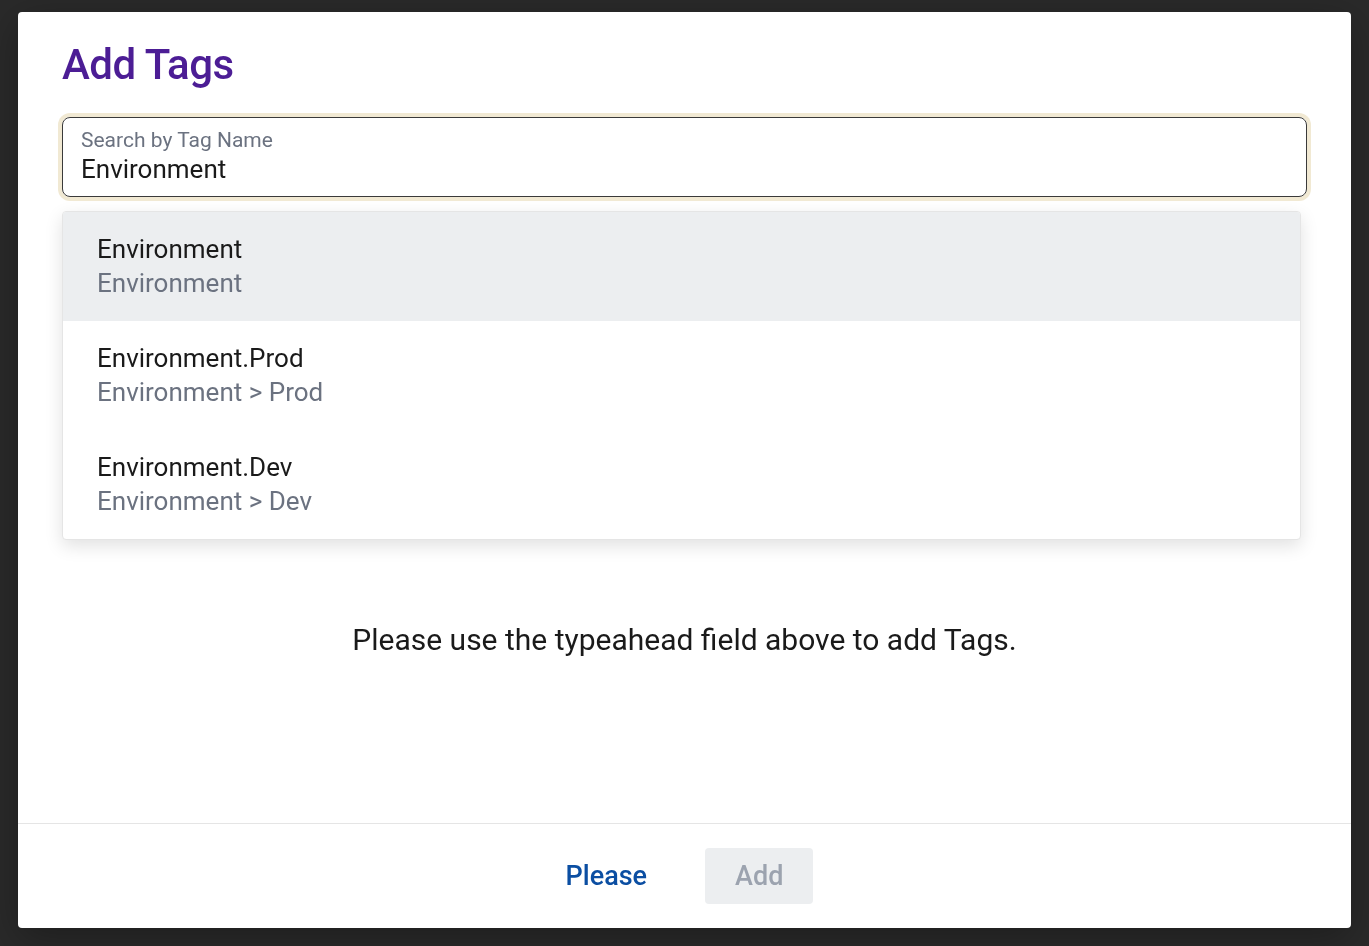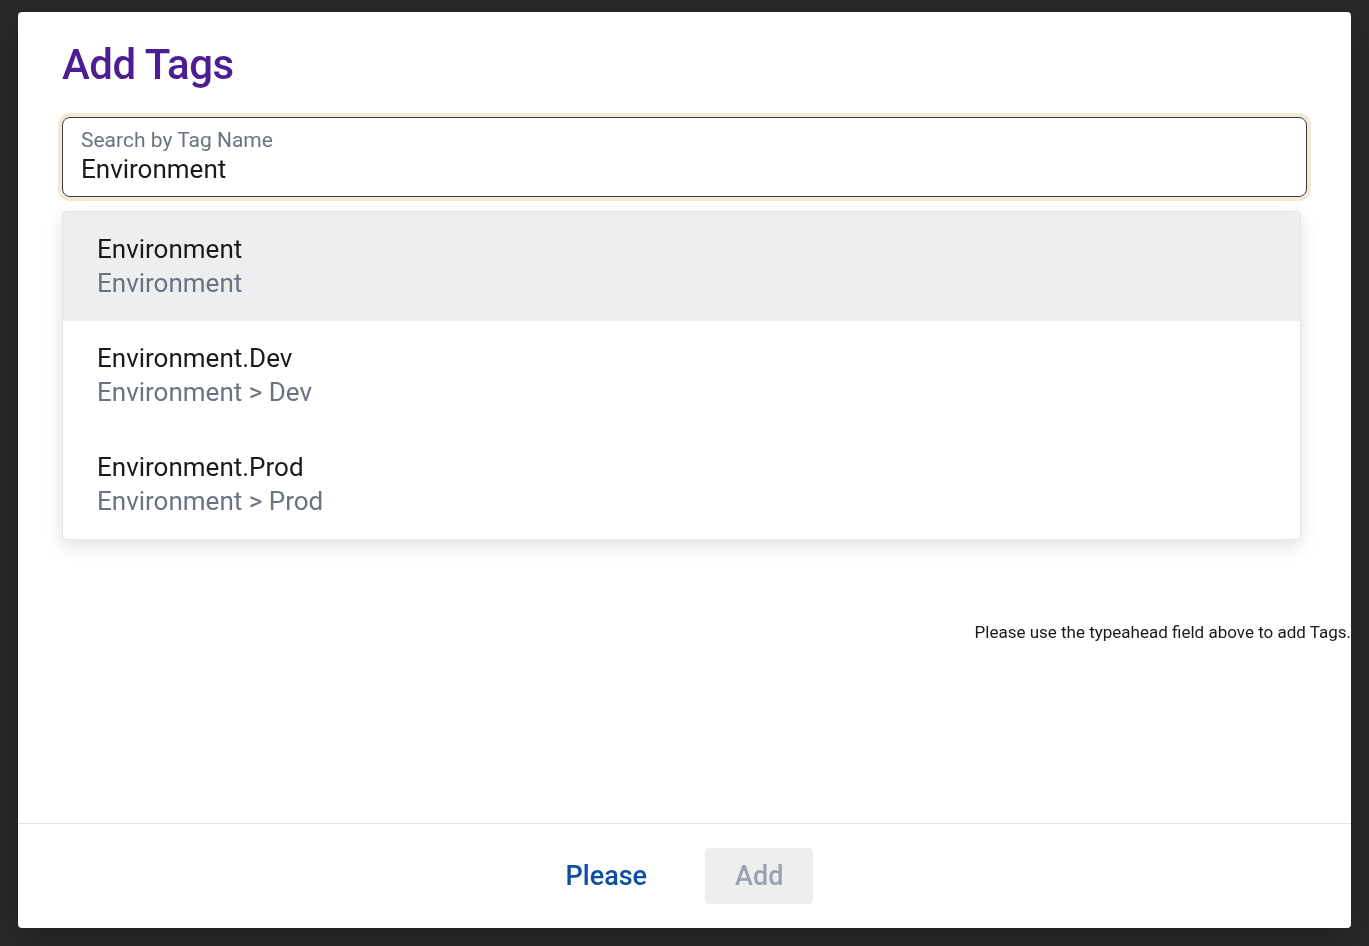--- a/index.html
+++ b/index.html
@@ -96,22 +96,22 @@
     }
     .dropdown-item .item-path {
       font-size: 26px;
       color: #6b7280;
     }
     .helper-text {
       position: absolute;
       left: 0;
       right: 0;
       top: 610px;
-      text-align: right;
-      font-size: 17px;
+      text-align: center;
+      font-size: 30px;
       color: #1a1a1a;
     }
     .modal-footer {
       border-top: 1px solid #e5e5e5;
       padding: 22px 0;
       display: flex;
       justify-content: center;
       align-items: center;
       gap: 48px;
     }
@@ -151,26 +151,26 @@
         <div class="search-label">Search by Tag Name</div>
         <input type="text" class="search-input" value="Environment" style="">
       </div>
 
       <div class="dropdown">
         <div class="dropdown-item highlighted">
           <div class="item-title">Environment</div>
           <div class="item-path">Environment</div>
         </div>
         <div class="dropdown-item">
+          <div class="item-title">Environment.Prod</div>
+          <div class="item-path">Environment &gt; Prod</div>
+        </div>
+        <div class="dropdown-item">
           <div class="item-title">Environment.Dev</div>
           <div class="item-path">Environment &gt; Dev</div>
-        </div>
-        <div class="dropdown-item">
-          <div class="item-title">Environment.Prod</div>
-          <div class="item-path">Environment &gt; Prod</div>
         </div>
       </div>
     </div>
 
     <div class="helper-text">Please use the typeahead field above to add Tags.</div>
   </div>
 
   <div class="modal-footer">
     <button class="btn-cancel">Please</button>
     <button class="btn-add" disabled="">Add</button>

